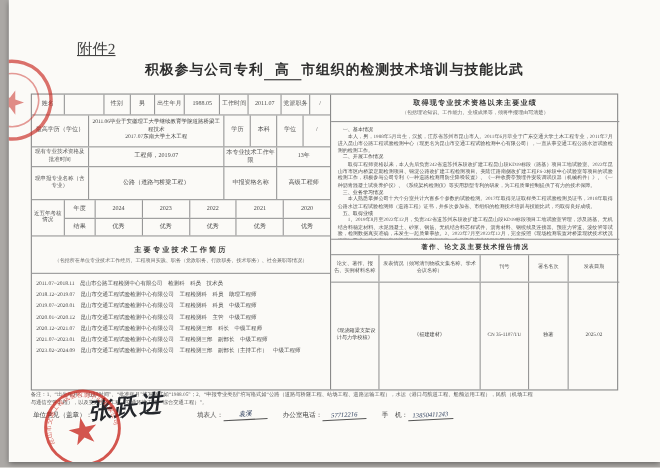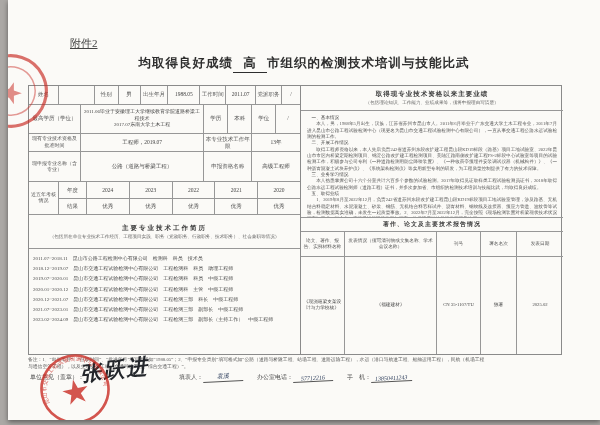--- a/index.html
+++ b/index.html
@@ -1,20 +1,20 @@
 <!DOCTYPE html>
 <html><head>
 <meta charset="utf-8">
 <style>
   * { margin:0; padding:0; box-sizing:border-box; }
   html,body { width:600px; height:425px; overflow:hidden; }
   body { background:#aba8a5; font-family:"Liberation Serif","DejaVu Serif",serif; color:#3a3a3a; }
   .sheet { position:absolute; left:8px; top:0; width:592px; height:420px;
            background:#fbfaf7; overflow:hidden; box-shadow:0 2px 5px rgba(0,0,0,.45); }
-  .attachment { position:absolute; left:62px; top:36px; font-size:11px; color:#444;text-decoration:underline; }
+  .attachment { position:absolute; left:62px; top:36px; font-size:14px; color:#444;text-decoration:underline; }
   .title { position:absolute; left:0; top:55px; width:100%; text-align:center;
            font-size:12.5px; font-weight:bold; letter-spacing:1px; color:#2e2e2e; }
   .title .blank { display:inline-block; min-width:34px; border-bottom:1px solid #2e2e2e; text-align:center; }
 
   .form { position:absolute; left:20px; top:85px; width:534px; height:270px;
           border:1px solid #8a8a8a; display:flex; font-size:5.5px; color:#474747; }
   .lhalf { width:272px; border-right:1px solid #8a8a8a; display:flex; flex-direction:column; }
   .rhalf { width:262px; display:flex; flex-direction:column; }
   .row { display:flex; border-bottom:1px solid #979797; }
   .row:last-child { border-bottom:none; }
@@ -52,21 +52,21 @@
   .stamp-edge { left:-36px; top:52px; transform:rotate(18deg); opacity:.65; }
 </style>
 </head>
 <body>
 
 <div class="sheet">
 
   <div class="attachment">附件2</div>
 
   <div class="title">
-    <span>均取得良好成绩</span><span class="blank">高</span><span>市组织的检测技术培训与技能比武</span>
+    <span>积极参与公司专利</span><span class="blank">高</span><span>市组织的检测技术培训与技能比武</span>
   </div>
 
   <div class="form">
 
     <div class="lhalf">
 
       <div class="row" style="height:19px">
         <div class="cell lab" style="width:30px">姓名</div>
         <div class="cell" style="width:36px"></div>
         <div class="cell lab" style="width:24px">性别</div>

